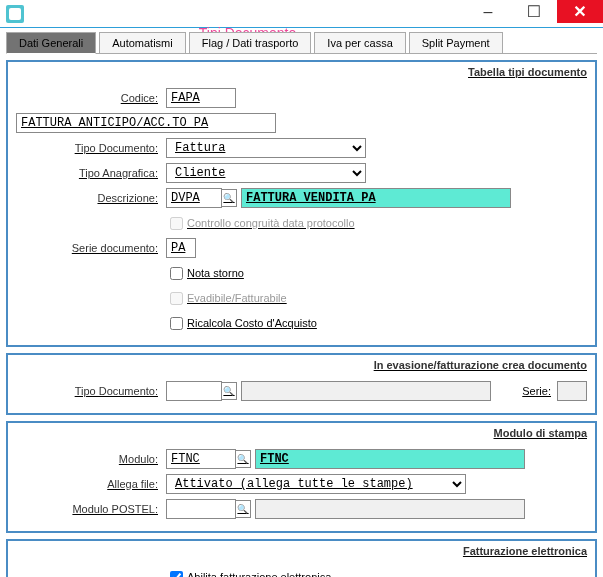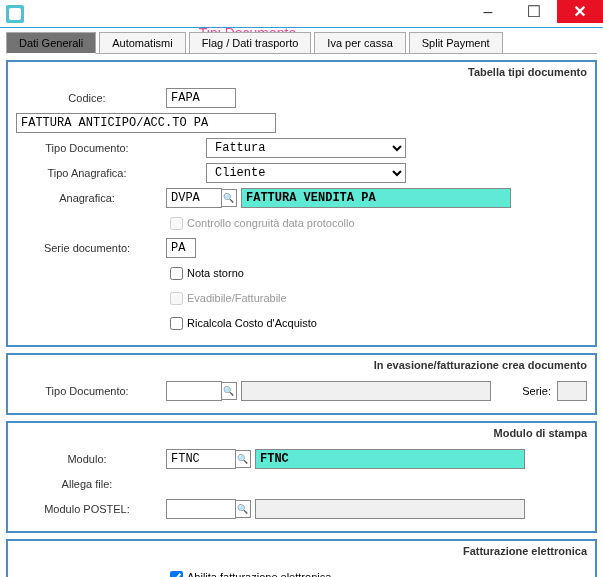--- a/index.html
+++ b/index.html
@@ -10,35 +10,35 @@
   .titlebar .title { flex:1; text-align:center; color:#ec4899; font-size: 14px; margin-top: 39px; }
   .winbtns { display:flex; height:100%; }
   .winbtn { width: 46px; display:flex; align-items:center; justify-content:center; height: 23px; }
   .winbtn.min, .winbtn.max { color:#333; font-size: 16px; }
   .winbtn.close { background:#e81123; color:#fff; font-size: 16px; font-weight:bold; }
   .tabs { padding: 4px 6px 0 6px; background:#fff; }
   .tabrow { display:flex; border-bottom: 1px solid #aaa; }
   .tab { padding: 4px 12px; border: 1px solid #aaa; border-bottom: 1px solid #fff; margin-right: 3px; margin-bottom: -1px; background: #737373; position: relative; top: 0; }
   .tab.inactive { background: #f5f5f5; border-bottom: 1px solid #aaa; }
   .content { padding: 6px; }
-  .panel { border: 2px solid #4a8cc4; margin-bottom: 6px; padding: 2px 8px 8px 8px; background: #fff; }
+  .panel { border: 2px solid #4a8cc4; margin-bottom: 6px; padding: 2px 8px 8px 8px; background: #fff; text-decoration: underline; }
   .panel-title { text-align: right; font-weight: bold; color: #333; padding: 2px 0 6px 0; }
   .row { display:flex; align-items:center; margin: 3px 0; min-height: 22px; }
-  .lbl { width: 150px; text-align: center; padding-right: 8px; color: #333; }
+  .lbl { width: 150px; text-align: right; padding-right: 8px; color: #333; }
   .field, select { border: 1px solid #888; height: 20px; padding: 1px 4px; background: #fff; font-family: 'Courier New', monospace; font-size: 12px; }
   .field.mono { font-family: 'Courier New', monospace; }
   .field.blue { background: #5eead4; }
   .field.dis { background: #f0f0f0; color: #888; }
   select { font-family: 'Courier New', monospace; font-size: 12px; }
   .chk { display:flex; align-items:center; }
   .chk input { margin-right: 4px; }
   .chk.disabled { color:#999; }
   .lookup { display:inline-flex; align-items:center; justify-content:center; width:16px; height:18px; border:1px solid #888; margin-left:-1px; background:#fff; font-size:9px; }
   .lookup::before { content:"🔍"; font-size:9px; }
-  .w70 { width:70px; } .w200{width:200px;margin-left:40px;} .w300{width:300px;} .w260{width:260px;}
+  .w70 { width:70px; } .w200{width:200px;} .w300{width:300px;} .w260{width:260px;}
   .w30{width:30px;} .w56{width:56px;}
 </style>
 </head>
 <body>
 
 <div class="titlebar">
   <div class="icon"></div>
   <div class="title">Tipi Documento</div>
   <div class="winbtns">
     <div class="winbtn min">–</div>
@@ -79,21 +79,21 @@
     </div>
 
     <div class="row">
       <div class="lbl">Tipo Anagrafica:</div>
       <select class="w200">
         <option>Cliente</option>
       </select>
     </div>
 
     <div class="row">
-      <div class="lbl">Anagrafica:</div>
+      <div class="lbl">Descrizione:</div>
       <input class="field mono w56" value="DVPA" style="">
       <span class="lookup"></span>
       <input class="field blue mono" style="width: 270px; font-weight: bold; margin-left: 4px;" readonly="" value="FATTURA VENDITA PA">
     </div>
 
     <div class="row">
       <div class="lbl"></div>
       <label class="chk disabled">
         <input type="checkbox" disabled="" style="">
         <span>Controllo congruità data protocollo</span>
@@ -146,20 +146,23 @@
   <div class="panel">
     <div class="panel-title">Modulo di stampa</div>
     <div class="row">
       <div class="lbl">Modulo:</div>
       <input class="field mono w70" value="FTNC" style="">
       <span class="lookup"></span>
       <input class="field blue mono" style="width: 270px; font-weight: bold; margin-left: 4px;" readonly="" value="FTNC">
     </div>
     <div class="row">
       <div class="lbl">Allega file:</div>
+      <select class="w300">
+        <option>Attivato (allega tutte le stampe)</option>
+      </select>
     </div>
     <div class="row">
       <div class="lbl">Modulo POSTEL:</div>
       <input class="field mono w70" style="">
       <span class="lookup"></span>
       <input class="field dis mono" style="width: 270px; margin-left: 4px;" readonly="">
     </div>
   </div>
 
   <div class="panel">

